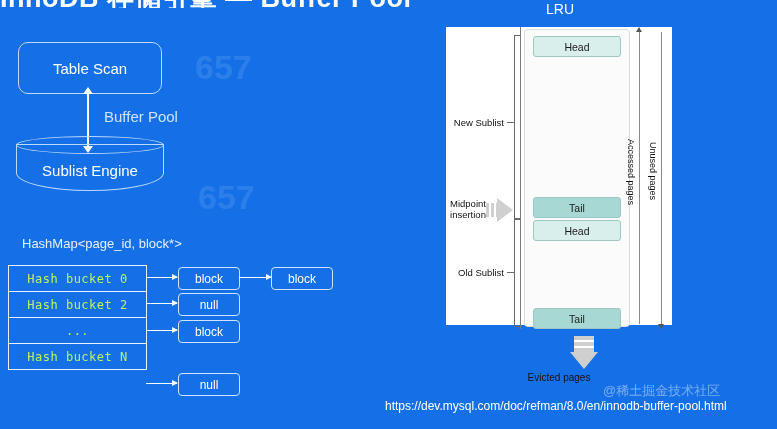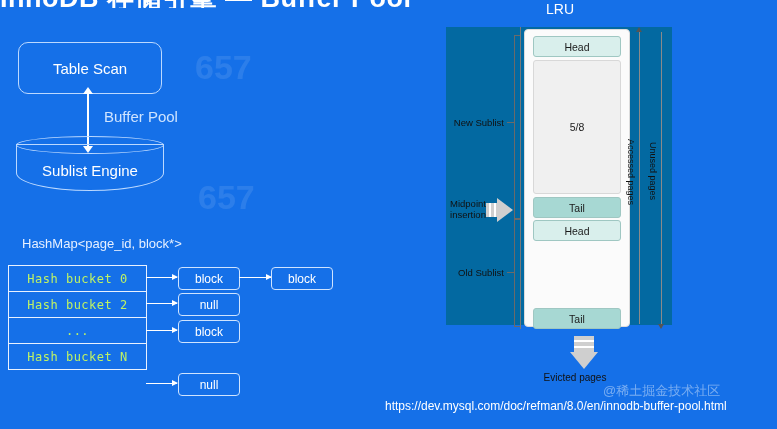--- a/index.html
+++ b/index.html
@@ -78,21 +78,21 @@
     border-left:6px solid #ffffff;
   }
 
   
   #lru-title{
     position:absolute;left:445px;top:1px;width:230px;text-align:center;
     color:#ffffff;font-size:14px;
   }
   #lru-panel{
     position:absolute;left:446px;top:27px;width:226px;height:298px;
-    background:#0369a1;color:#1a1a1a;
+    background:#ffffff;color:#1a1a1a;
   }
   #lru-list-frame{
     position:absolute;left:78px;top:2px;width:104px;height:296px;
     background:#fbfbfb;border:1px solid #dcdcdc;border-radius:4px;
   }
   .lru-cell{
     position:absolute;left:8px;width:86px;
     border:1px solid #9fc7c2;border-radius:3px;
     display:flex;align-items:center;justify-content:center;
     font-size:10.5px;color:#1a1a1a;
@@ -143,21 +143,21 @@
     position:absolute;left:570px;top:352px;width:0;height:0;
     border-left:14px solid transparent;border-right:14px solid transparent;
     border-top:17px solid #cfcfcf;
   }
   #evict-arrow-stem{
     position:absolute;left:574px;top:336px;width:20px;height:16px;
     background:repeating-linear-gradient(to bottom,#cfcfcf 0 4px,#ffffff 4px 6px);
   }
   #evicted-label{
     position:absolute;left:446px;top:372px;width:226px;text-align:center;
-    font-size:10px;color:#111;margin-left:16px;
+    font-size:10px;color:#111;
   }
 
   #source-url{
     position:absolute;left:385px;top:399px;color:#ffffff;font-size:12px;white-space:nowrap;
   }
   #watermark{
     position:absolute;left:603px;top:382px;color:rgba(255,255,255,.42);
     font-size:13px;white-space:nowrap;
   }
   .wm-faint{
@@ -227,23 +227,20 @@
 <div id="lru-title">LRU</div>
 
 <div id="lru-panel">
 
   <div class="vdivider" style="left:74px;top:0px;height:302px;"></div>
 
   <div id="lru-list-frame">
     <div class="lru-cell cell-head" style="top:6px;height:19px;">
         <span>Head</span>
       </div>
-    <div class="lru-cell cell-body" style="top:30px;height:132px;">
-        <span>5/8</span>
-      </div>
     <div class="lru-cell cell-tail" style="top:167px;height:19px;">
         <span>Tail</span>
       </div>
 
     <div class="lru-cell cell-head" style="top:190px;height:19px;">
         <span>Head</span>
       </div>
     <div class="lru-cell cell-tail" style="top:278px;height:19px;">
         <span>Tail</span>
       </div>

